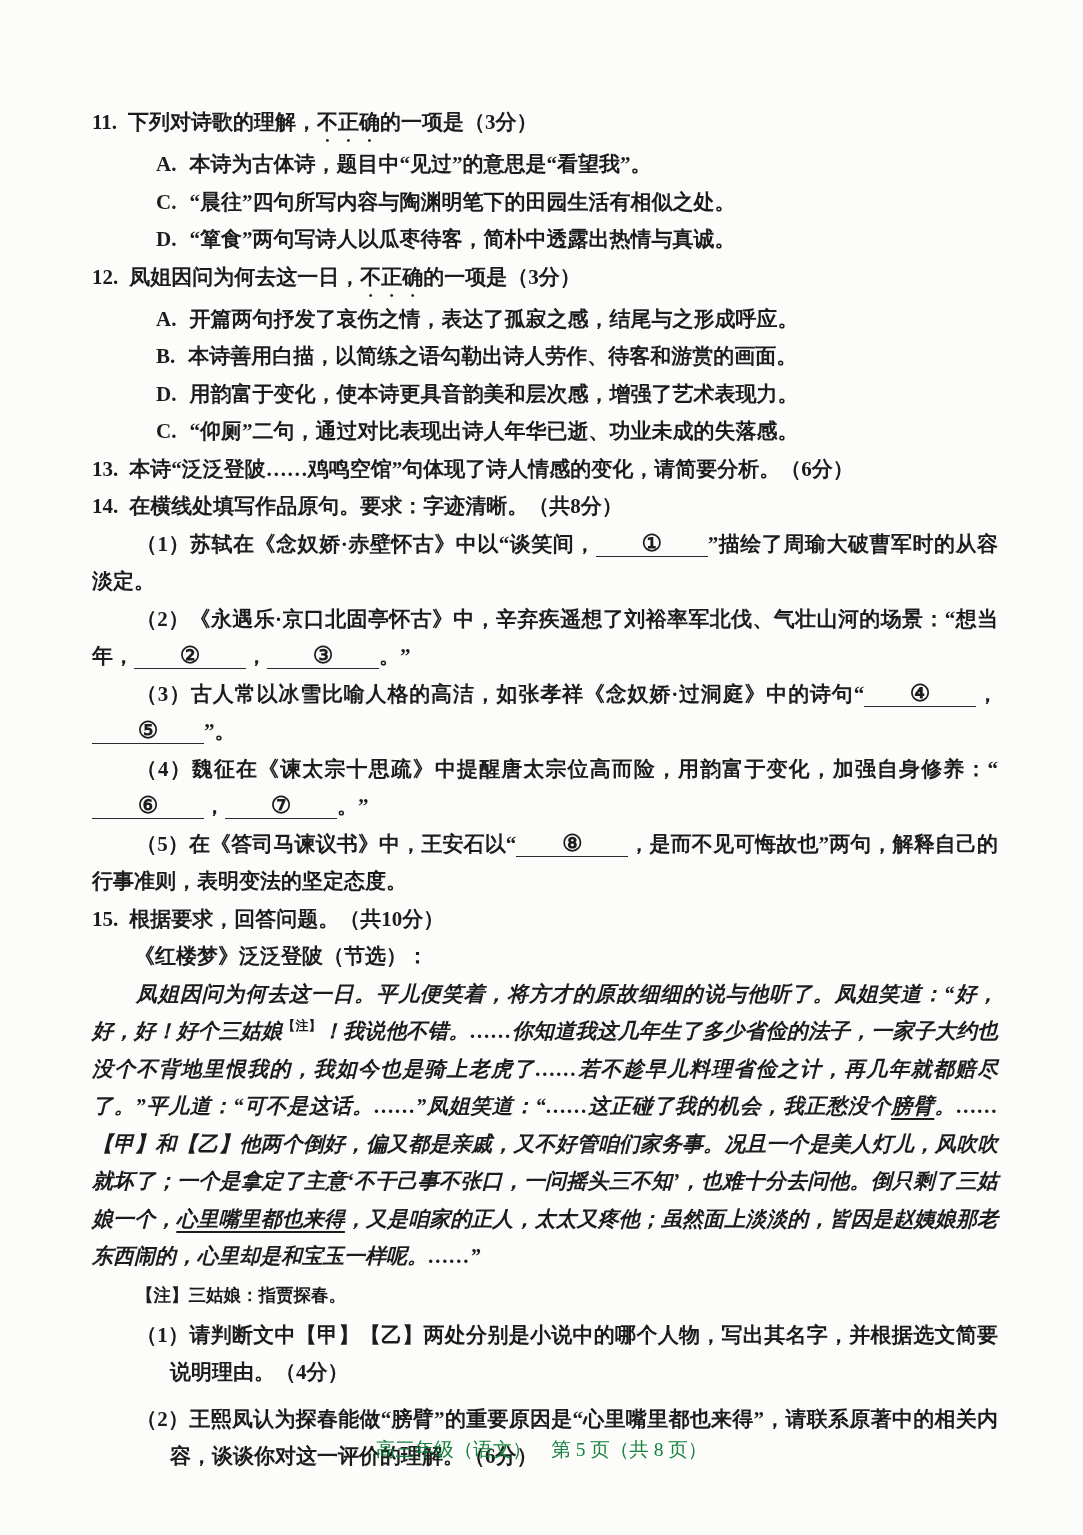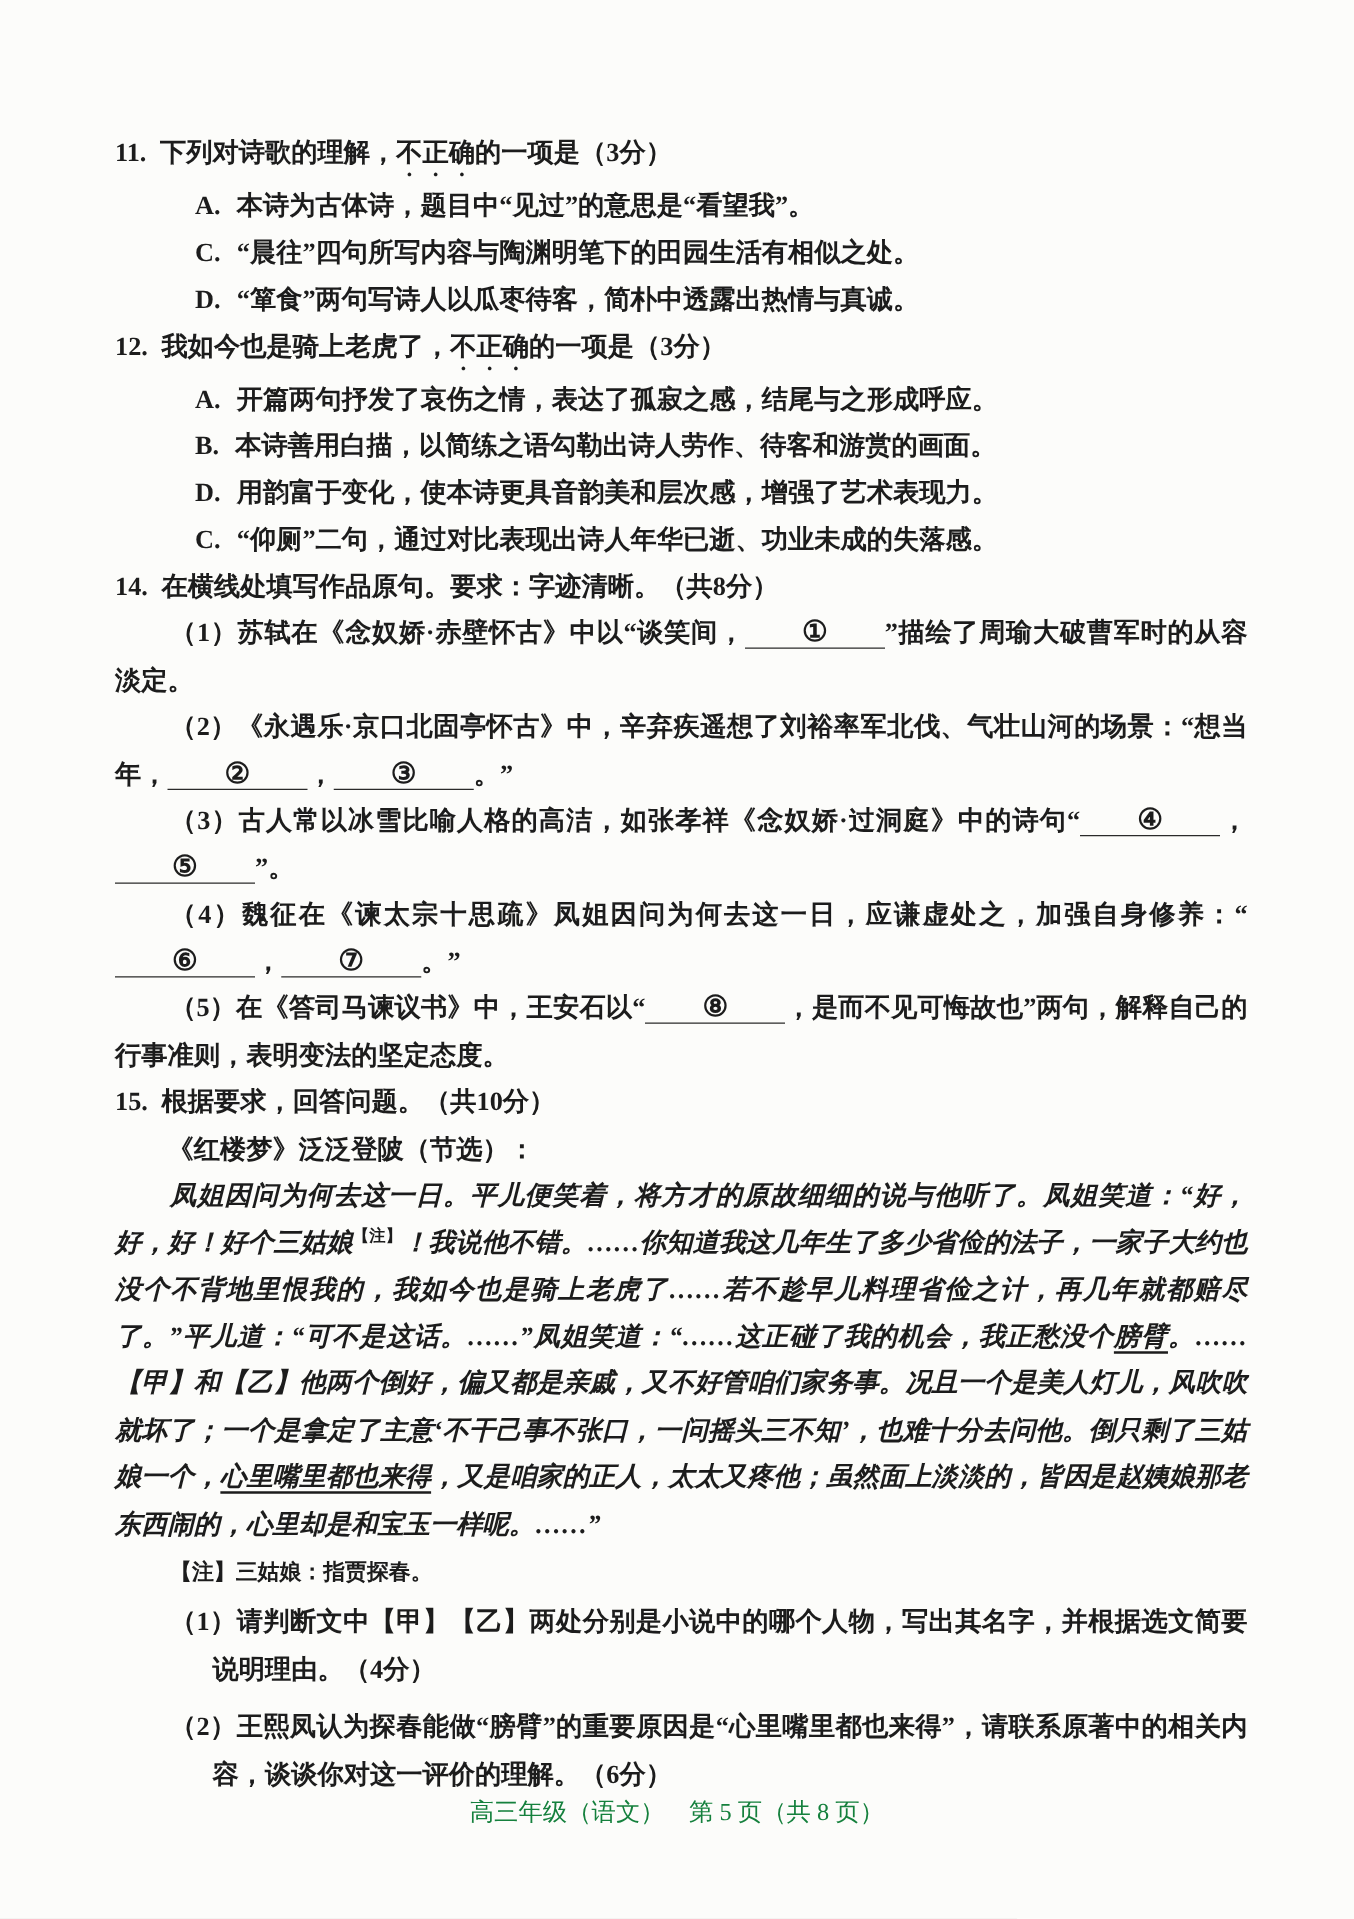--- a/index.html
+++ b/index.html
@@ -82,38 +82,41 @@
   <main class="content">
 
     <section>
       <p class="stem"><span class="qnum">11.</span><span>下列对诗歌的理解，</span><span class="emph">不正确</span><span>的一项是（3分）</span></p>
       <p class="option"><span class="opt-label">A.</span><span>本诗为古体诗，题目中“见过”的意思是“看望我”。</span></p>
       <p class="option"><span class="opt-label">C.</span><span>“晨往”四句所写内容与陶渊明笔下的田园生活有相似之处。</span></p>
       <p class="option"><span class="opt-label">D.</span><span>“箪食”两句写诗人以瓜枣待客，简朴中透露出热情与真诚。</span></p>
     </section>
 
     <section>
-      <p class="stem"><span class="qnum">12.</span><span>我如今也是骑上老虎了，</span><span class="emph">不正确</span><span>的一项是（3分）</span></p>
+      <p class="stem"><span class="qnum">12.</span><span>凤姐因问为何去这一日，</span><span class="emph">不正确</span><span>的一项是（3分）</span></p>
       <p class="option"><span class="opt-label">A.</span><span>开篇两句抒发了哀伤之情，表达了孤寂之感，结尾与之形成呼应。</span></p>
       <p class="option"><span class="opt-label">B.</span><span>本诗善用白描，以简练之语勾勒出诗人劳作、待客和游赏的画面。</span></p>
       <p class="option"><span class="opt-label">D.</span><span>用韵富于变化，使本诗更具音韵美和层次感，增强了艺术表现力。</span></p>
       <p class="option"><span class="opt-label">C.</span><span>“仰厕”二句，通过对比表现出诗人年华已逝、功业未成的失落感。</span></p>
     </section>
 
+    <section>
+      <p class="stem"><span class="qnum">13.</span><span>本诗“泛泛登陂……鸡鸣空馆”句体现了诗人情感的变化，请简要分析。（6分）</span></p>
+    </section>
 
     <section>
       <p class="stem"><span class="qnum">14.</span><span>在横线处填写作品原句。要求：字迹清晰。（共8分）</span></p>
 
       <p class="q14-item"><span>（1）</span><span>苏轼在《念奴娇·赤壁怀古》中以“谈笑间，</span><span class="blank"><span class="circ">①</span></span><span>”描绘了周瑜大破曹军时的从容淡定。</span></p>
 
       <p class="q14-item"><span>（2）</span><span>《永遇乐·京口北固亭怀古》中，辛弃疾遥想了刘裕率军北伐、气壮山河的场景：“想当年，</span><span class="blank"><span class="circ">②</span></span><span>，</span><span class="blank"><span class="circ">③</span></span><span>。”</span></p>
 
       <p class="q14-item"><span>（3）</span><span>古人常以冰雪比喻人格的高洁，如张孝祥《念奴娇·过洞庭》中的诗句“</span><span class="blank"><span class="circ">④</span></span><span>，</span><span class="blank"><span class="circ">⑤</span></span><span>”。</span></p>
 
-      <p class="q14-item"><span>（4）</span><span>魏征在《谏太宗十思疏》凤姐因问为何去这一日，应谦虚处之，加强自身修养：“</span><span class="blank"><span class="circ">⑥</span></span><span>，</span><span class="blank"><span class="circ">⑦</span></span><span>。”</span></p>
+      <p class="q14-item"><span>（4）</span><span>魏征在《谏太宗十思疏》中提醒唐太宗位高而险，用韵富于变化，加强自身修养：“</span><span class="blank"><span class="circ">⑥</span></span><span>，</span><span class="blank"><span class="circ">⑦</span></span><span>。”</span></p>
 
       <p class="q14-item"><span>（5）</span><span>在《答司马谏议书》中，王安石以“</span><span class="blank"><span class="circ">⑧</span></span><span>，是而不见可悔故也”两句，解释自己的行事准则，表明变法的坚定态度。</span></p>
     </section>
 
     <section>
       <p class="stem"><span class="qnum">15.</span><span>根据要求，回答问题。（共10分）</span></p>
       <p class="q15-source">《红楼梦》泛泛登陂（节选）：</p>
       <p class="excerpt"><span>凤姐因问为何去这一日。平儿便笑着，将方才的原故细细的说与他听了。凤姐笑道：“好，好，好！好个三姑娘</span><span class="sup-note">【注】</span><span>！我说他不错。……你知道我这几年生了多少省俭的法子，一家子大约也没个不背地里恨我的，我如今也是骑上老虎了……若不趁早儿料理省俭之计，再几年就都赔尽了。”平儿道：“可不是这话。……”凤姐笑道：“……这正碰了我的机会，我正愁没个</span><span class="u">膀臂</span><span>。……【甲】和【乙】他两个倒好，偏又都是亲戚，又不好管咱们家务事。况且一个是美人灯儿，风吹吹就坏了；一个是拿定了主意‘不干己事不张口，一问摇头三不知’，也难十分去问他。倒只剩了三姑娘一个，</span><span class="u">心里嘴里都也来得</span><span>，又是咱家的正人，太太又疼他；虽然面上淡淡的，皆因是赵姨娘那老东西闹的，心里却是和宝玉一样呢。……”</span></p>
       <p class="note">【注】三姑娘：指贾探春。</p>
       <p class="q15-sub"><span>（1）</span><span>请判断文中【甲】【乙】两处分别是小说中的哪个人物，写出其名字，并根据选文简要说明理由。（4分）</span></p>

